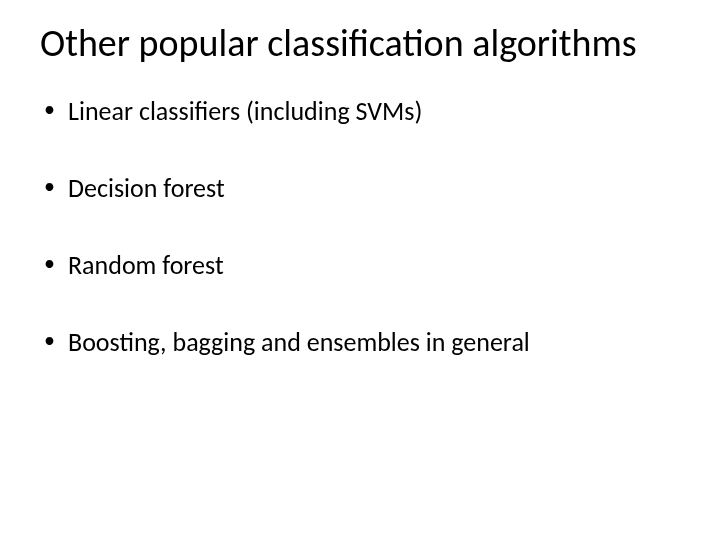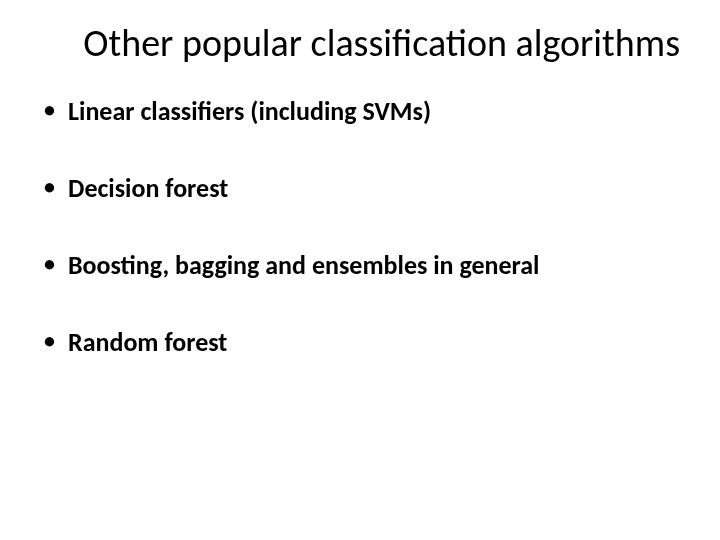--- a/index.html
+++ b/index.html
@@ -16,48 +16,46 @@
     width: 720px;
     height: 540px;
     padding: 22px 40px 30px 40px;
   }
   .title {
     font-size: 38px;
     font-weight: 400;
     letter-spacing: 0px;
     margin: 0 0 30px 0;
     line-height: 1.15;
-    text-align: right;
   }
   .bullets {
     list-style: none;
     padding: 0;
     margin: 0;
   }
   .bullets li {
     font-size: 26px;
     line-height: 1.2;
     margin: 0 0 46px 0;
     padding-left: 28px;
     position: relative;
-    font-weight: bold;
   }
   .bullets li::before {
     content: "•";
     position: absolute;
     left: 4px;
     top: 0;
     font-size: 22px;
     line-height: 1.3;
   }
 </style>
 </head>
 <body>
 
 <div class="slide">
   <h1 class="title">Other popular classification algorithms</h1>
   <ul class="bullets">
     <li>Linear classifiers (including SVMs)</li>
     <li>Decision forest</li>
+    <li>Random forest</li>
     <li>Boosting, bagging and ensembles in general</li>
-    <li>Random forest</li>
   </ul>
 </div>
 
 </body></html>

